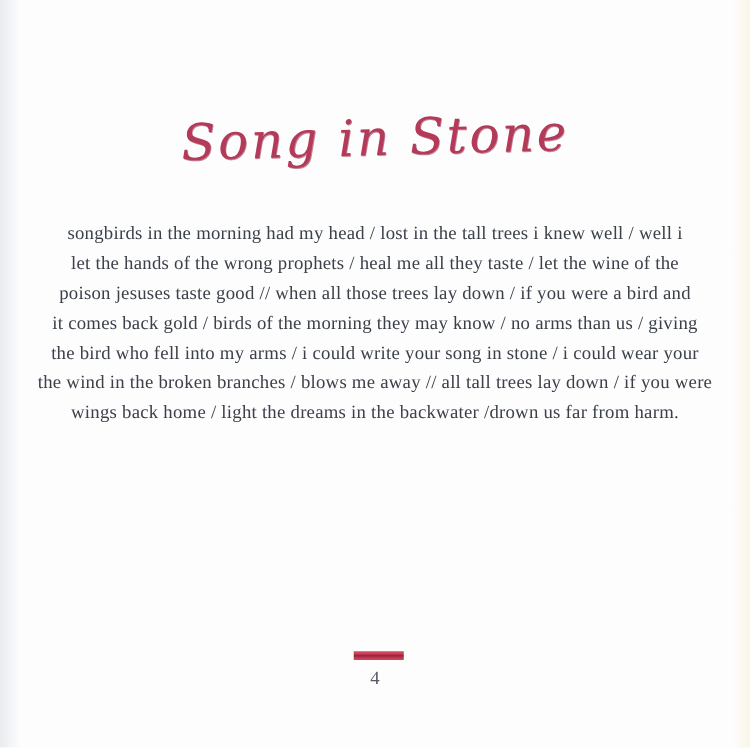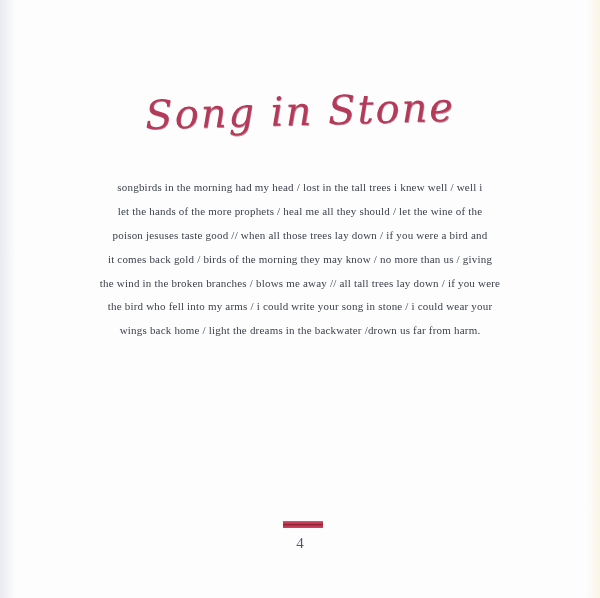--- a/index.html
+++ b/index.html
@@ -54,21 +54,21 @@
   }
   .poem {
     position: absolute;
     top: 176px;
     left: 0;
     width: 100%;
     display: flex;
     flex-direction: column;
     align-items: center;
     color: var(--text-color, #3c4149);
-    font-size: 11px;
+    font-size: 15px;
     letter-spacing: 0.2px;
   }
   .poem .line {
     white-space: nowrap;
     line-height: 23.9px;
     height: 23.9px;
   }
   .ornament {
     position: absolute;
     top: 521px;
@@ -96,25 +96,25 @@
 </style>
 </head>
 <body>
 
 <div class="page">
 
   <h1 class="title">Song in Stone</h1>
 
   <div class="poem">
     <div class="line">songbirds in the morning had my head / lost in the tall trees i knew well / well i</div>
-    <div class="line">let the hands of the more prophets / heal me all they should / let the wine of the</div>
+    <div class="line">let the hands of the wrong prophets / heal me all they taste / let the wine of the</div>
     <div class="line">poison jesuses taste good // when all those trees lay down / if you were a bird and</div>
-    <div class="line">it comes back gold / birds of the morning they may know / no more than us / giving</div>
+    <div class="line">it comes back gold / birds of the morning they may know / no arms than us / giving</div>
+    <div class="line">the bird who fell into my arms / i could write your song in stone / i could wear your</div>
     <div class="line">the wind in the broken branches / blows me away // all tall trees lay down / if you were</div>
-    <div class="line">the bird who fell into my arms / i could write your song in stone / i could wear your</div>
     <div class="line">wings back home / light the dreams in the backwater /drown us far from harm.</div>
   </div>
 
   <div class="ornament"></div>
 
   <div class="page-number">4</div>
 
 </div>
 
 </body></html>

